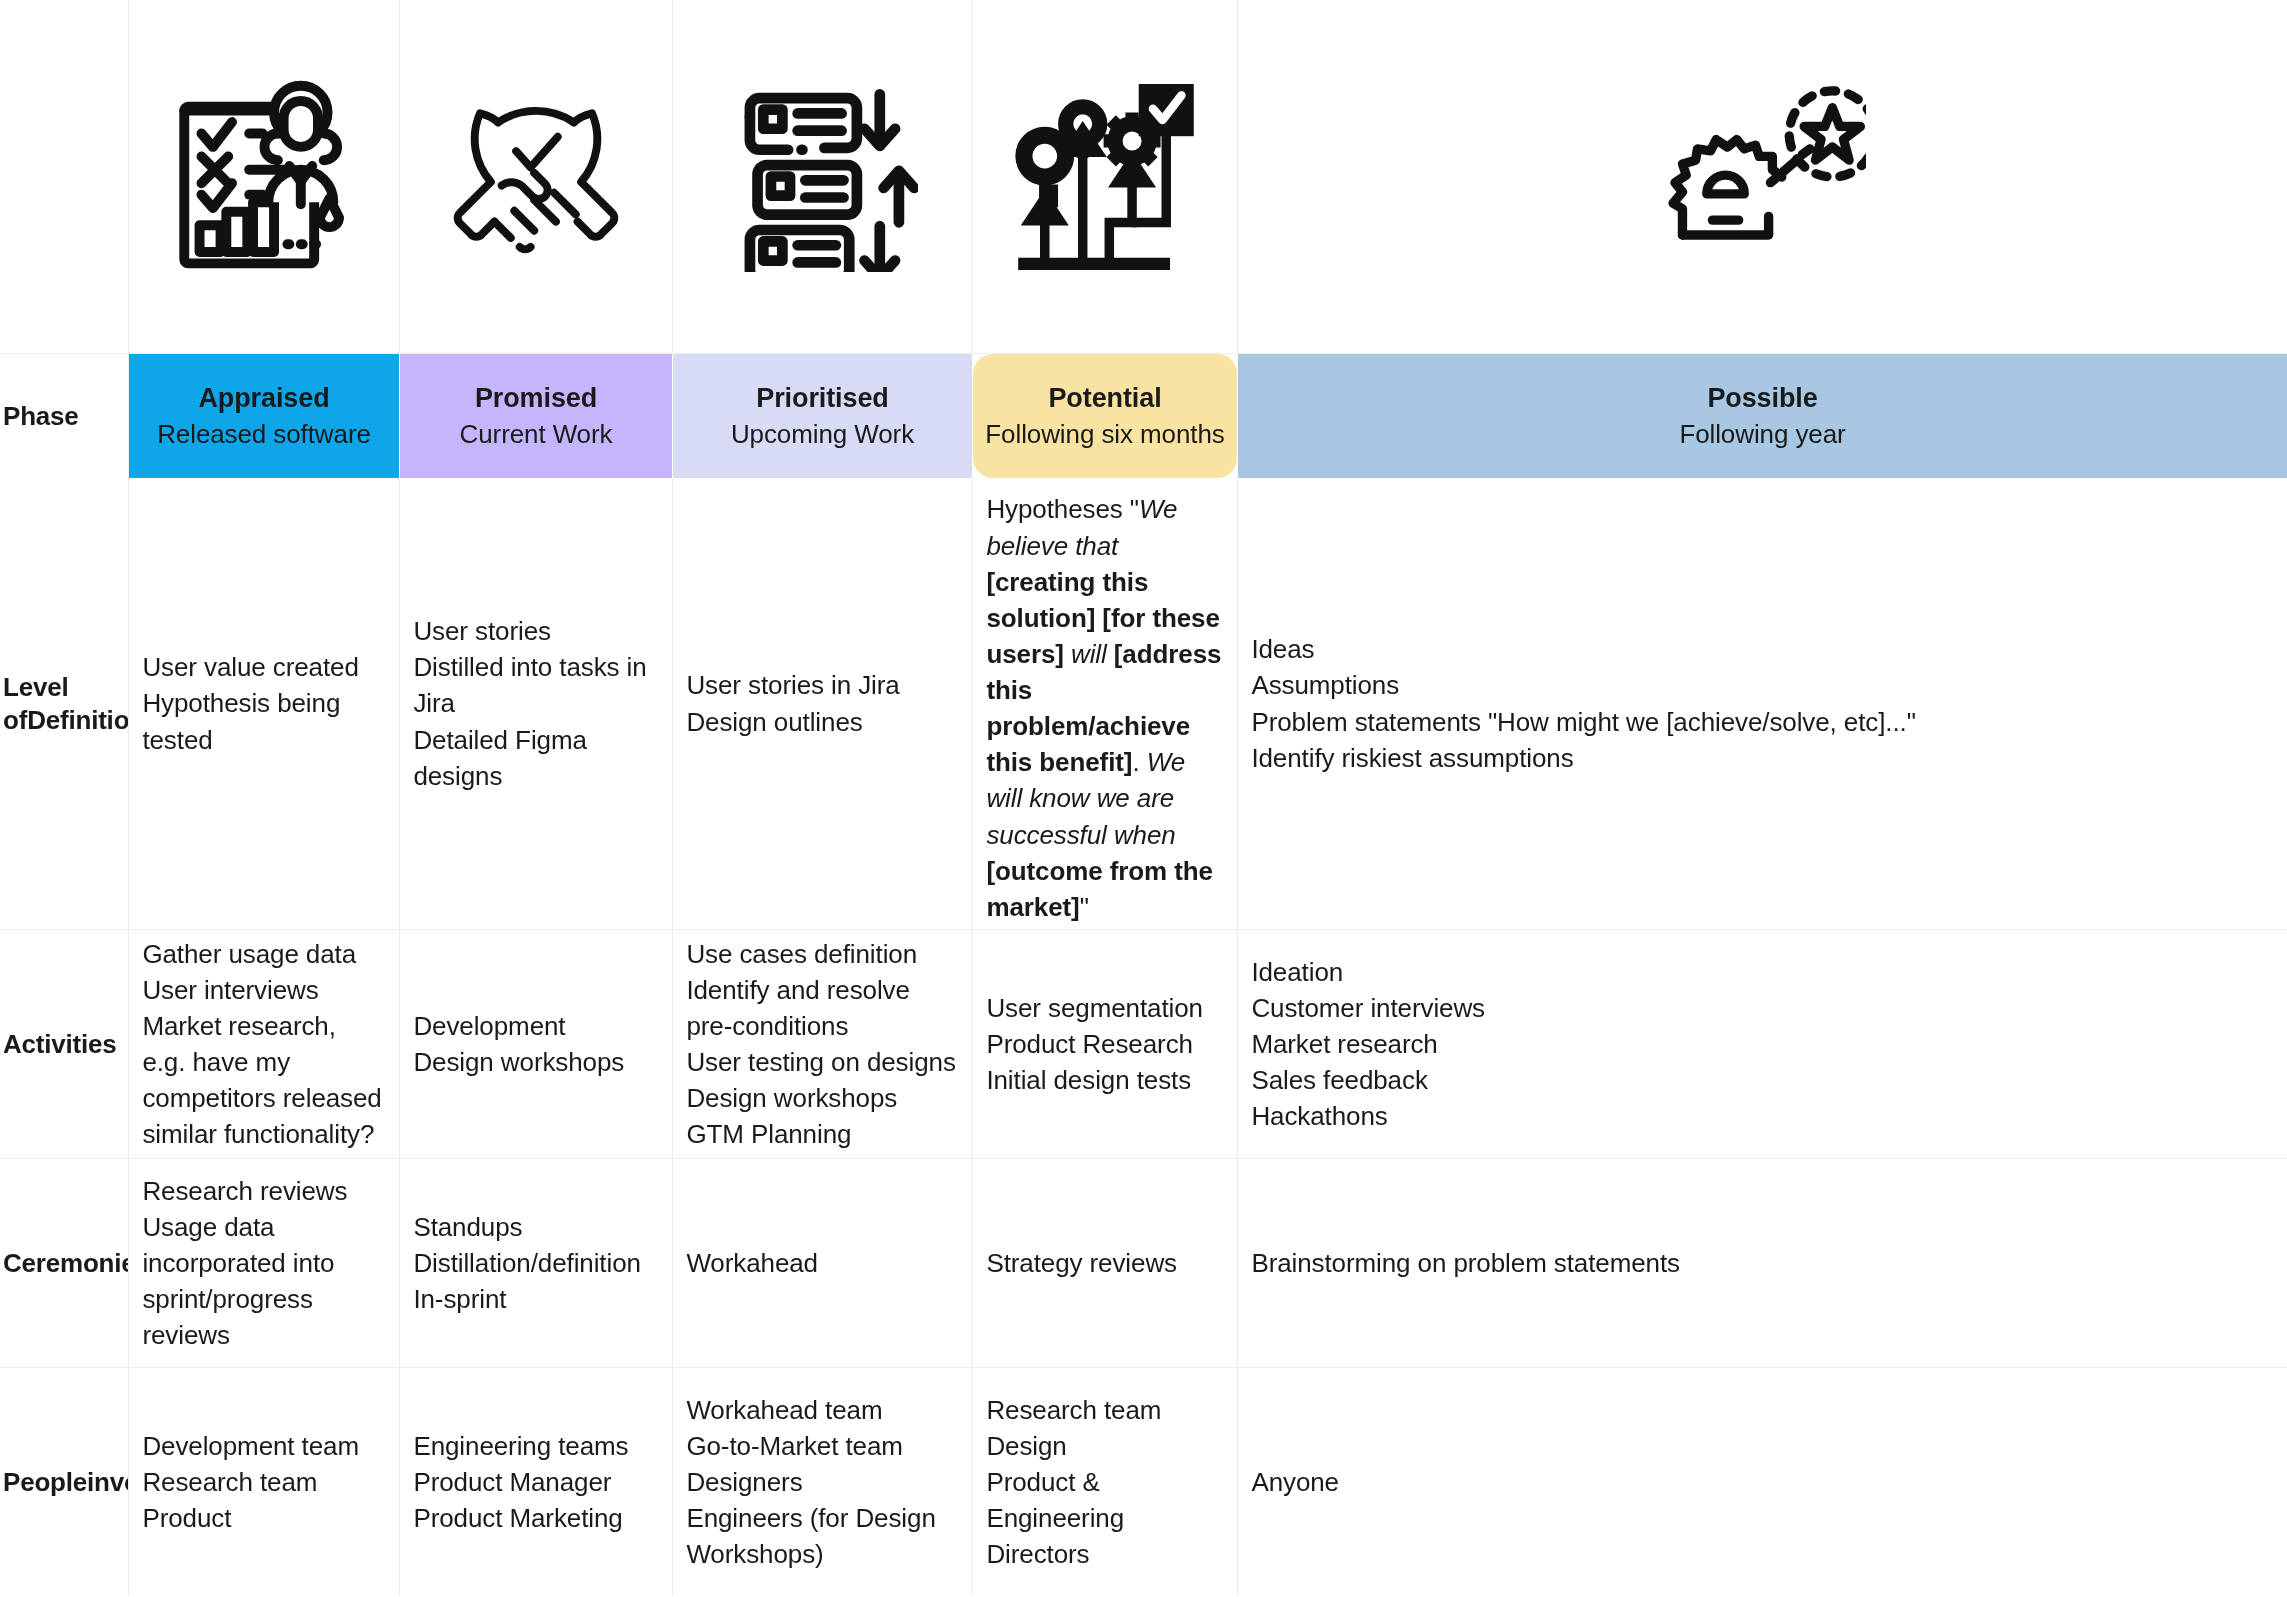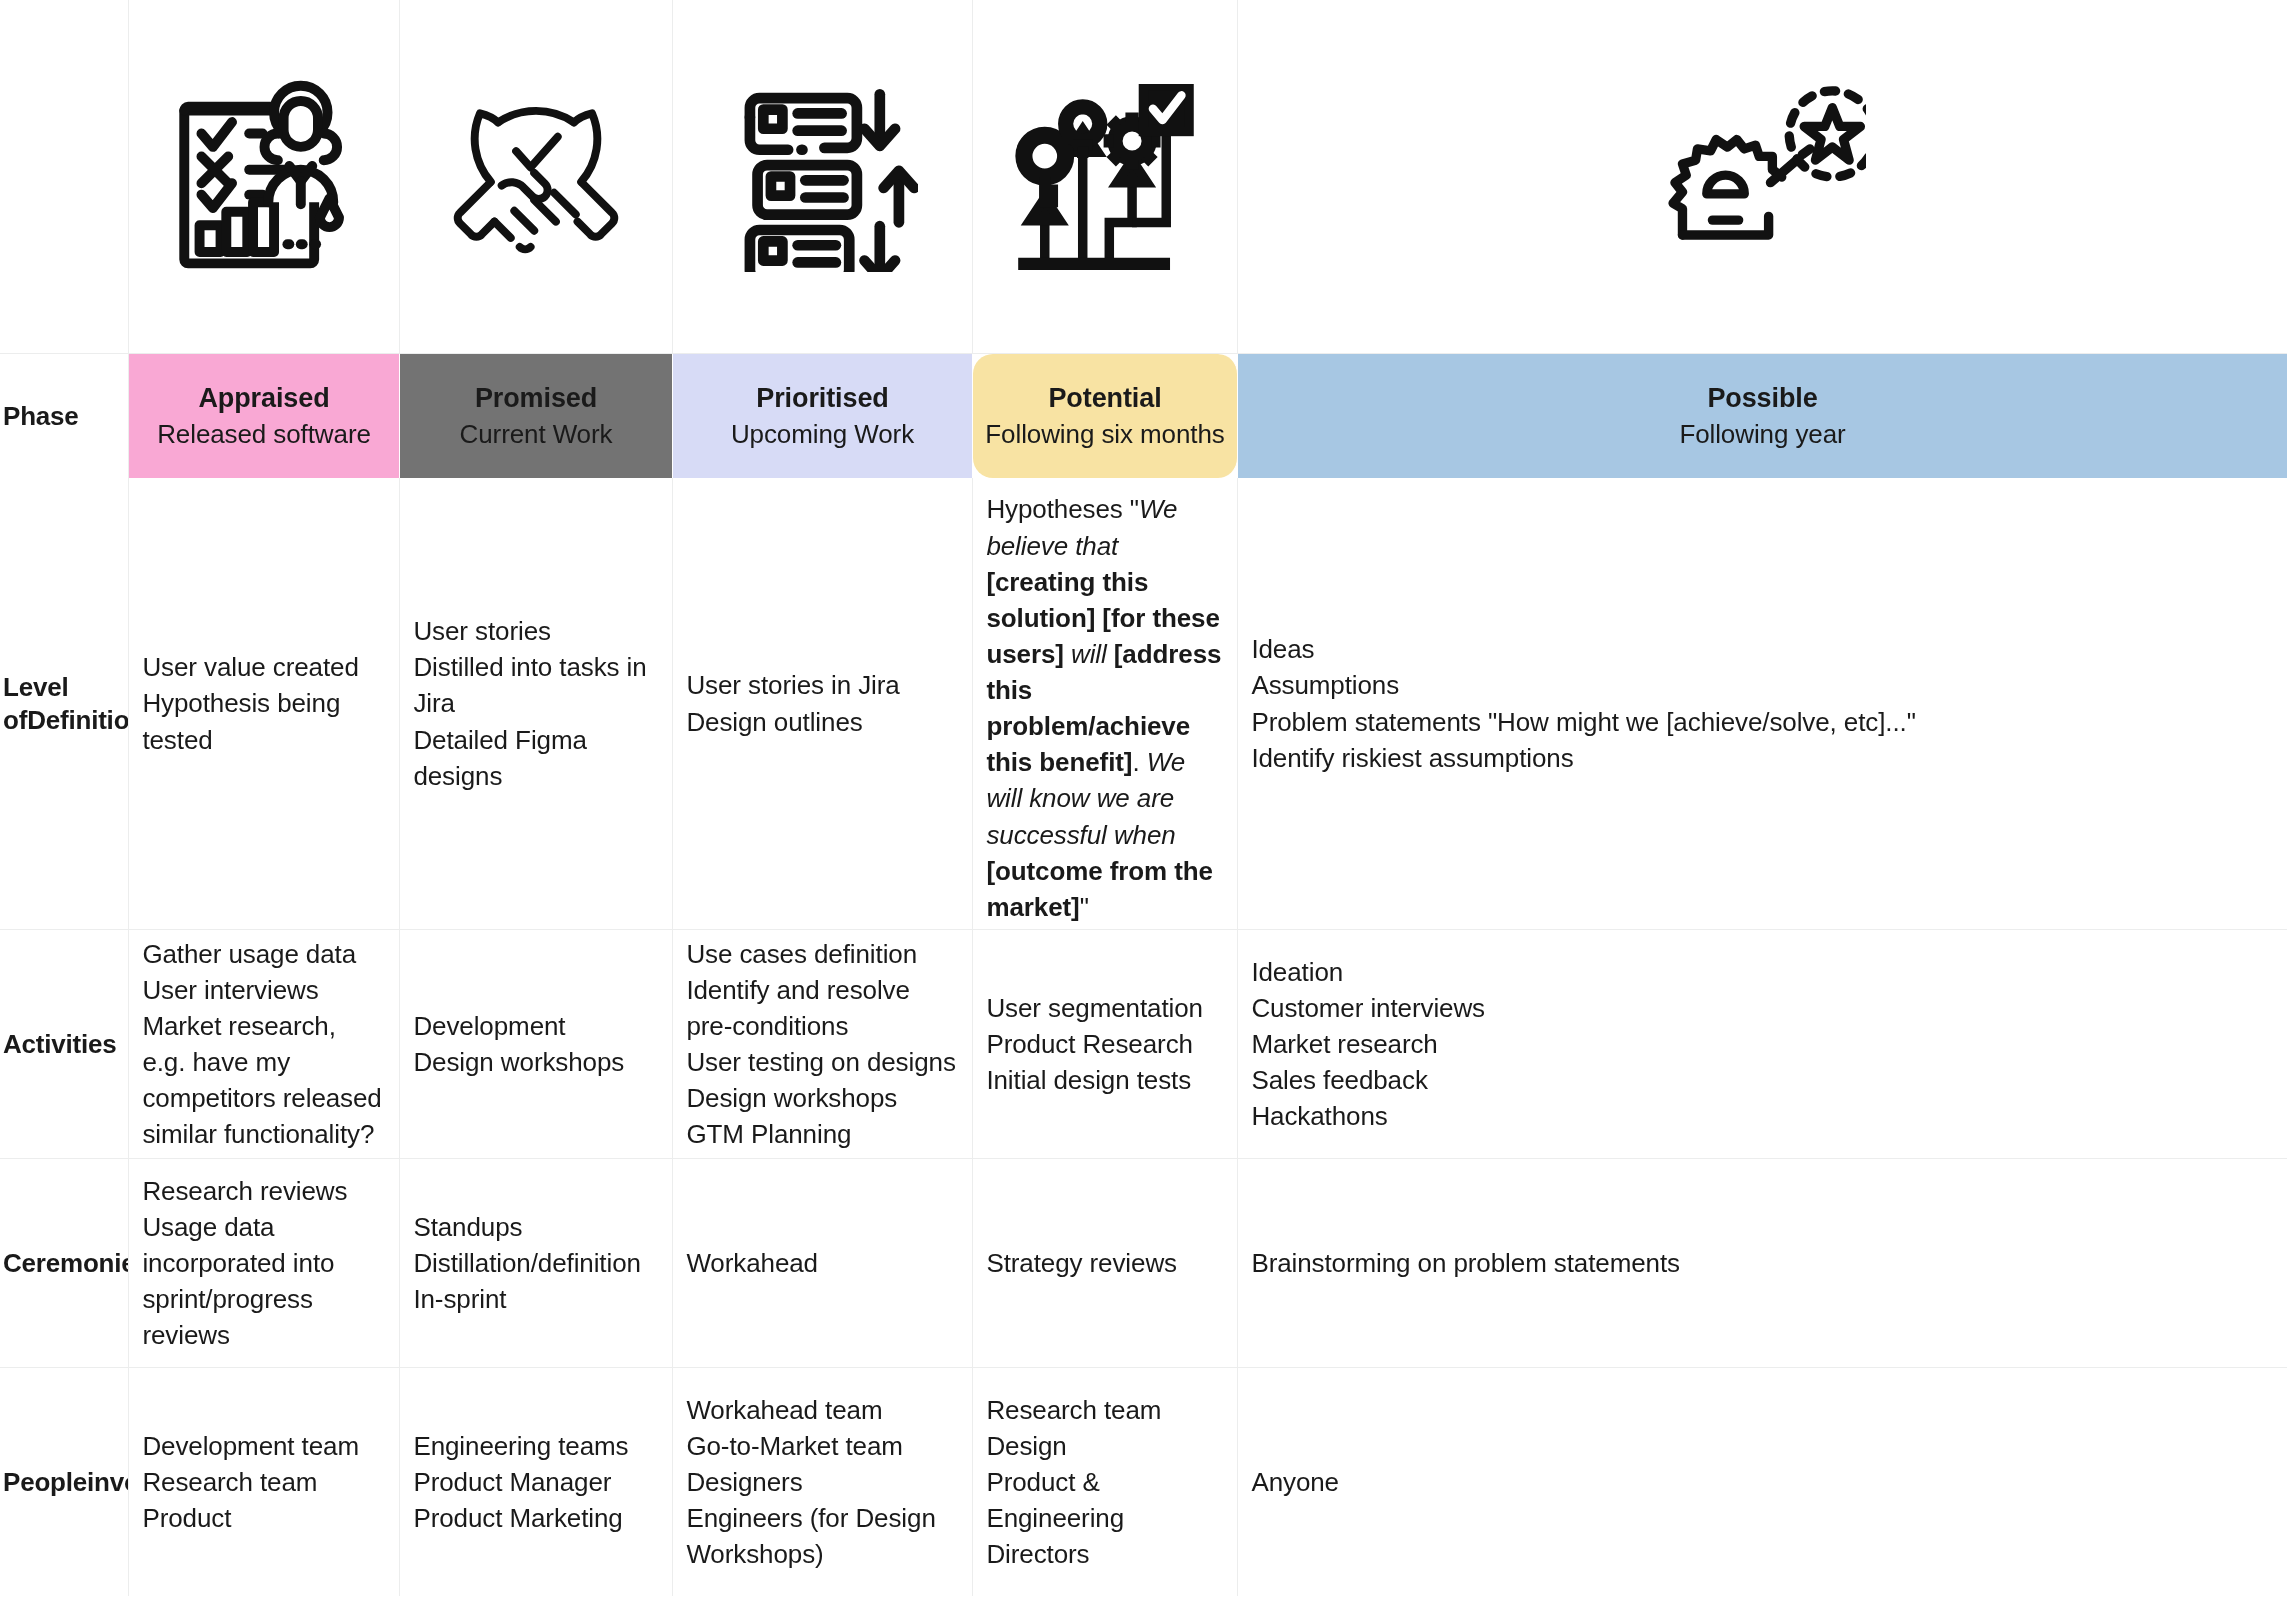--- a/index.html
+++ b/index.html
@@ -211,26 +211,26 @@
       <g stroke-dasharray="6 7">
         <circle cx="92" cy="26" r="23"></circle>
       </g>
     </svg>
   </div>
 
   <div class="cell rowlabel" style="border-bottom:none;">
     <span>Phase</span>
   </div>
 
-  <div class="cell phase-cell" style="background:#f9a8d4;text-align:right;">
+  <div class="cell phase-cell" style="background:#0ea5e9;text-align:right;">
     <span class="phase-name">Appraised</span>
     <span class="phase-sub">Released software</span>
   </div>
 
-  <div class="cell phase-cell" style="background:#737373;">
+  <div class="cell phase-cell" style="background:#c4b5fd;">
     <span class="phase-name">Promised</span>
     <span class="phase-sub">Current Work</span>
   </div>
 
   <div class="cell phase-cell" style="background:#d7dbf6;text-align:right;">
     <span class="phase-name">Prioritised</span>
     <span class="phase-sub">Upcoming Work</span>
   </div>
 
   <div class="cell phase-cell" style="background:#f8e3a3;border-radius:20px;">

